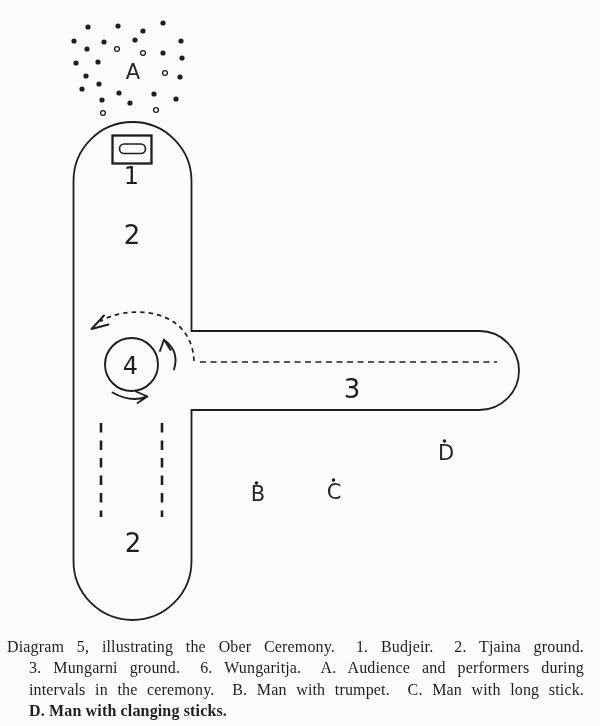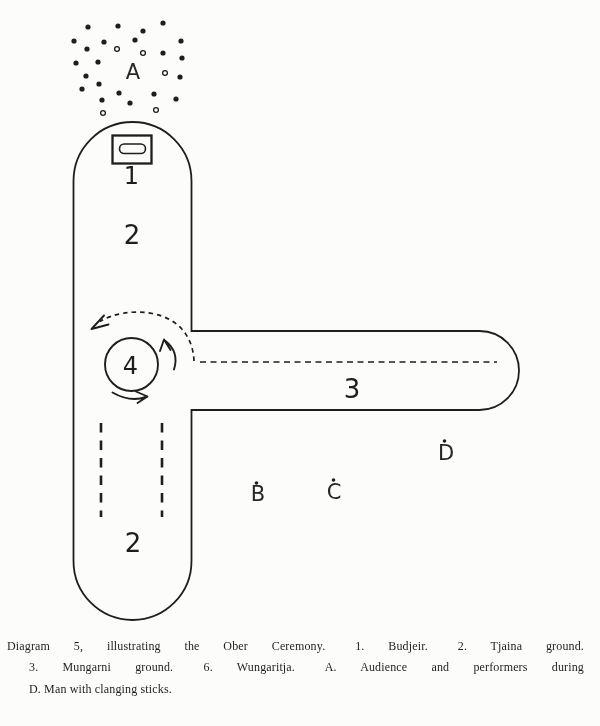--- a/index.html
+++ b/index.html
@@ -19,25 +19,25 @@
   .dash-line{fill:none;stroke:var(--ink,#1e1e1e);stroke-width:1.7;stroke-dasharray:6 4.5;}
   .dash-arc{fill:none;stroke:var(--ink,#1e1e1e);stroke-width:1.7;stroke-dasharray:4.5 4;}
   .dash-track{fill:none;stroke:var(--ink,#1e1e1e);stroke-width:2.6;stroke-dasharray:9.5 8;}
   .arrow{fill:none;stroke:var(--ink,#1e1e1e);stroke-width:1.9;stroke-linecap:round;}
   .num{font-family:"DejaVu Sans","Liberation Sans",sans-serif;font-size:26px;fill:var(--ink,#1e1e1e);text-anchor:middle;}
   .num-sm{font-family:"DejaVu Sans","Liberation Sans",sans-serif;font-size:24px;fill:var(--ink,#1e1e1e);text-anchor:middle;}
   .letter{font-family:"DejaVu Sans","Liberation Sans",sans-serif;font-size:21px;fill:#262626;text-anchor:middle;}
   .pdot{fill:var(--ink,#1e1e1e);}
   .caption{
     position:absolute;left:7px;right:16px;top:636px;
-    font-size:12px;line-height:21.3px;letter-spacing:0.15px;
+    font-size:16px;line-height:21.3px;letter-spacing:0.15px;
   }
   .cap-line{text-align:justify;text-align-last:justify;padding-left:22px;}
   .cap-line.first{padding-left:0;}
-  .cap-line.last{text-align:left;text-align-last:left;}
+  .cap-line.last{text-align:left;text-align-last:left;font-weight:bold;}
 </style>
 </head>
 <body style="--paper: #fcfcfa; --ink: #1e1e1e;">
 
 <div class="page">
 
   <svg width="600" height="636" viewBox="0 0 600 636">
 
     <g>
         <circle cx="88" cy="27" r="2.6" fill="#1e1e1e"></circle>
@@ -113,16 +113,17 @@
     </g>
     <g>
       <circle cx="444.5" cy="441" r="1.8" class="pdot"></circle>
       <text x="446" y="460" class="letter">D</text>
     </g>
   </svg>
 
   <div class="caption">
     <div class="cap-line first">Diagram 5, illustrating the Ober Ceremony.  1. Budjeir.  2. Tjaina ground.</div>
     <div class="cap-line">3. Mungarni ground.  6. Wungaritja.  A. Audience and performers during</div>
+    <div class="cap-line">intervals in the ceremony.  B. Man with trumpet.  C. Man with long stick.</div>
     <div class="cap-line last">D. Man with clanging sticks.</div>
   </div>
 
 </div>
 
 </body></html>

